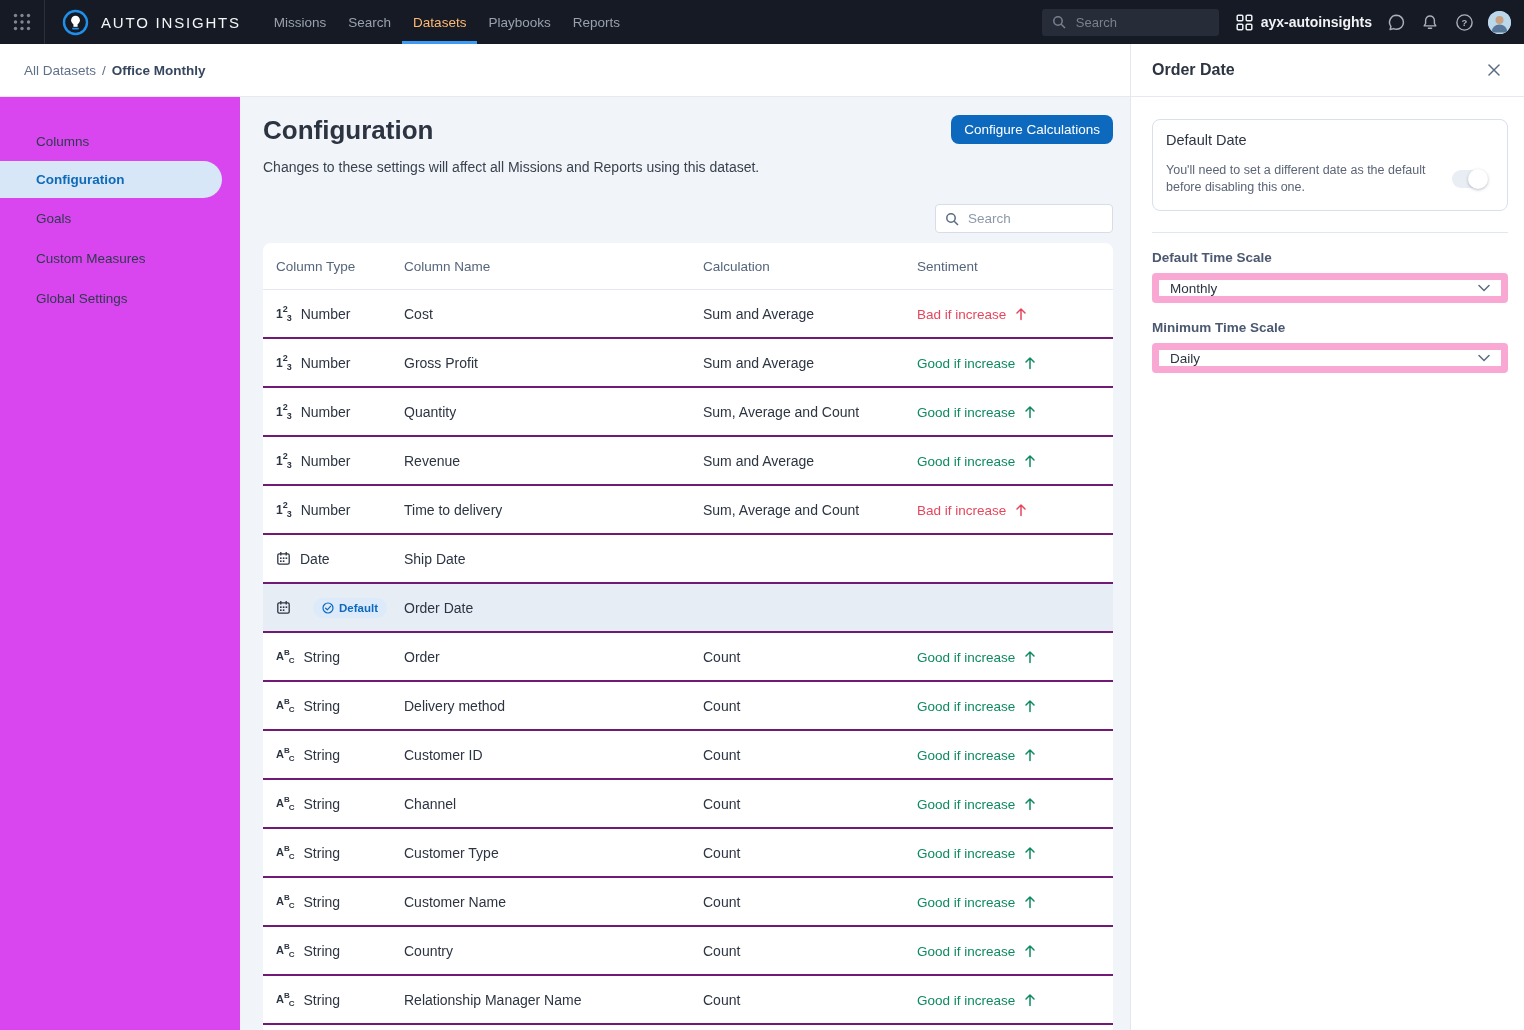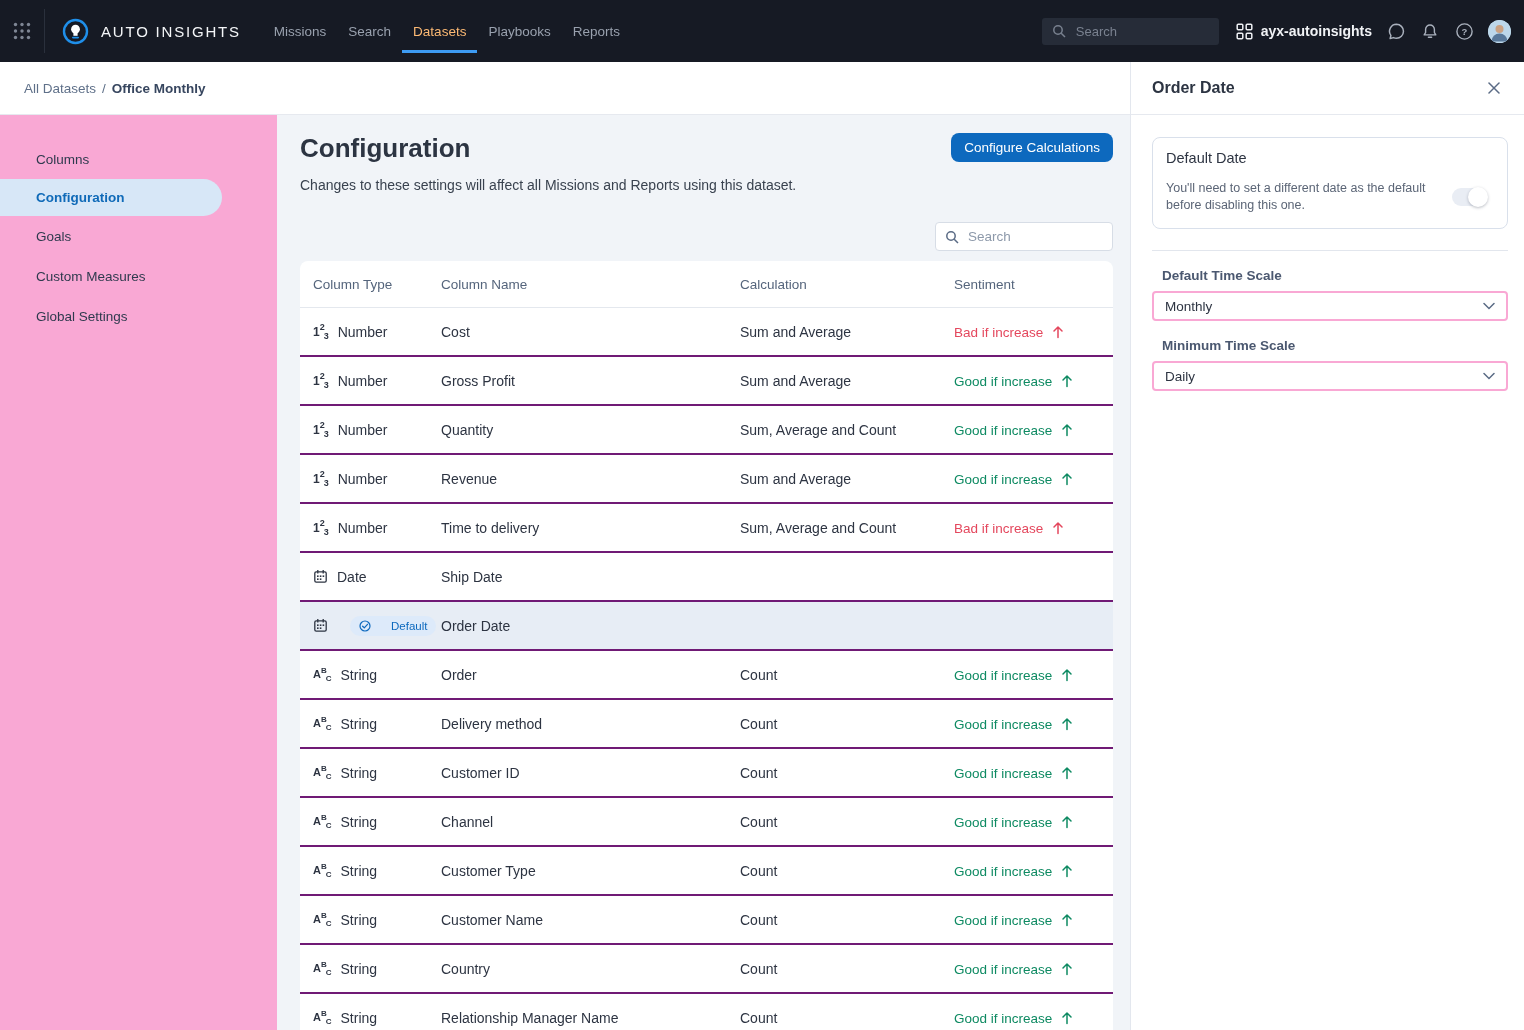--- a/index.html
+++ b/index.html
@@ -3,21 +3,21 @@
 <meta charset="utf-8">
 <style>
   * { box-sizing: border-box; }
   html,body { margin:0; padding:0; }
   body {
     width:1524px; height:1030px; overflow:hidden;
     font-family:"Liberation Sans", sans-serif;
     background:#ffffff; color:#2d3442;
   }
   
-  .topbar { height:62px; background:#161a24; display:flex; align-items:center; }
+  .topbar { height:44px; background:#161a24; display:flex; align-items:center; }
   .apps-btn { width:44px; height:44px; display:flex; align-items:center; justify-content:center; cursor:pointer; }
   .tb-divider { width:1px; height:44px; background:#2a303c; }
   .logo-wrap { margin-left:17px; display:flex; align-items:center; }
   .brand { margin-left:12px; color:#f4f6f8; font-size:15px; letter-spacing:1.8px; font-weight:500; }
   .nav { display:flex; margin-left:22px; height:44px; }
   .nav-item { display:flex; align-items:center; padding:0 11px; color:#99a1ae; font-size:13.5px; position:relative; cursor:pointer; }
   .nav-item.active { color:#fdba74; }
   .nav-item.active::after { content:""; position:absolute; left:0; right:0; bottom:0; height:3px; background:#3d9bf3; }
   .tb-right { margin-left:auto; display:flex; align-items:center; padding-right:13px; }
   .tb-search { width:177px; height:27px; background:#262c38; border-radius:3px; display:flex; align-items:center; padding:0 10px; gap:8px; }
@@ -28,21 +28,21 @@
   .avatar { width:23px; height:23px; border-radius:50%; overflow:hidden; margin-left:14px; cursor:pointer; background:#bcd7ea; }
   
   .shell { display:flex; height:986px; }
   .left-col { width:1130px; display:flex; flex-direction:column; }
   .breadcrumb-bar { height:53px; background:#fff; display:flex; align-items:center; padding-left:24px; border-bottom:1px solid #e6e9ef; font-size:13.5px; flex-shrink:0; }
   .crumb-parent { color:#5f7089; cursor:pointer; }
   .crumb-sep { margin:0 6px; color:#5f7089; }
   .crumb-current { color:#37465f; font-weight:700; }
   .body-row { flex:1; display:flex; min-height:0; }
   
-  .sidebar { width:277px; background:#f9a8d4; padding-top:24px; flex-shrink:0; }
+  .sidebar { width:240px; background:#d946ef; padding-top:24px; flex-shrink:0; }
   .side-item { height:40px; display:flex; align-items:center; padding-left:36px; font-size:13.5px; color:#2f3a4e; cursor:pointer; }
   .side-item.active { background:#d7e7f7; color:#0f6ab8; font-weight:700; width:222px; border-radius:0 19px 19px 0; height:37px; }
   
   .main { flex:1; background:#f1f4f8; padding:18px 17px 0 23px; overflow:hidden; }
   .main-head { display:flex; justify-content:space-between; align-items:flex-start; }
   .page-title { font-size:26px; font-weight:700; color:#2c3442; margin:0; }
   .page-desc { margin-top:13px; font-size:14px; color:#39424f; }
   .btn-primary { background:#0d69be; color:#fff; border:none; border-radius:8px; height:29px; padding:0 13px; font-size:13.5px; font-family:inherit; cursor:pointer; }
   .search-row { display:flex; justify-content:flex-end; margin-top:29px; }
   .search-box { width:178px; height:29px; background:#fff; border:1px solid #d7dde6; border-radius:4px; display:flex; align-items:center; padding:0 9px; gap:7px; }
@@ -57,41 +57,41 @@
   .t-row.selected { background:#e7edf5; }
   .cell-type { padding-left:13px; display:flex; align-items:center; gap:9px; }
   .type-icon { display:inline-flex; align-items:center; color:#2d3442; flex-shrink:0; }
   .num-ic, .str-ic { font-weight:700; line-height:1; }
   .num-ic .b { font-size:12px; }
   .num-ic .sup { font-size:9px; vertical-align:6px; }
   .num-ic .sub { font-size:9px; vertical-align:-3px; margin-left:-1px; }
   .str-ic .b { font-size:11px; }
   .str-ic .sup { font-size:8px; vertical-align:5px; }
   .str-ic .sub { font-size:8px; vertical-align:-3px; margin-left:-1px; }
-  .default-badge { display:inline-flex; align-items:center; gap:20px; background:#ddeafa; color:#0d69be; font-size:11.5px; font-weight:400; border-radius:10px; padding:4px 9px; margin-left:13px; }
+  .default-badge { display:inline-flex; align-items:center; gap:5px; background:#ddeafa; color:#0d69be; font-size:11.5px; font-weight:700; border-radius:10px; padding:4px 9px; margin-left:13px; }
   .cell-calc { color:#2d3442; }
   .sentiment { display:inline-flex; align-items:flex-start; gap:9px; font-size:13.5px; cursor:pointer; }
   .sentiment.good { color:#0e8a62; }
   .sentiment.bad  { color:#e4475d; }
   .t-footer { height:8px; }
   
   .panel { width:394px; background:#fff; border-left:1px solid #e3e7ee; display:flex; flex-direction:column; }
   .panel-head { height:53px; display:flex; align-items:center; justify-content:space-between; padding:0 19px 0 21px; border-bottom:1px solid #e6e9ef; flex-shrink:0; }
   .panel-title { font-size:16px; font-weight:700; color:#2c3442; }
   .close-btn { width:22px; height:22px; display:flex; align-items:center; justify-content:center; cursor:pointer; color:#5a6b85; }
   .panel-body { padding:22px 16px 0 21px; }
   .dd-card { border:1px solid #d9e0eb; border-radius:8px; padding:12px 13px 15px; }
   .dd-title { font-size:14.5px; color:#2d3442; }
   .dd-row { display:flex; margin-top:14px; align-items:center; gap:14px; }
   .dd-desc { font-size:12.5px; color:#5b6576; line-height:1.32; flex:1; }
   .toggle { width:35px; height:18px; background:#e9edf4; border-radius:9px; position:relative; flex-shrink:0; cursor:pointer; margin-right:7px; }
   .toggle .knob { position:absolute; right:-1px; top:-1px; width:20px; height:20px; background:#fff; border-radius:50%; box-shadow:0 1px 3px rgba(60,70,90,.35); }
   .panel-divider { height:1px; background:#e2e6ed; margin:21px 0 17px; }
-  .field-label { font-size:13.5px; font-weight:700; color:#4b5870; margin-bottom:8px;margin-left:10px; }
-  .select { height:30px; border:2px solid #f9a8d4; border-radius:4px; display:flex; align-items:center; justify-content:space-between; padding:0 11px; font-size:13.5px; color:#2d3442; cursor:pointer; background:#fff; }
+  .field-label { font-size:13.5px; font-weight:700; color:#4b5870; margin-bottom:8px; }
+  .select { height:30px; border:7px solid #f9a8d4; border-radius:4px; display:flex; align-items:center; justify-content:space-between; padding:0 11px; font-size:13.5px; color:#2d3442; cursor:pointer; background:#fff; }
   .select.first { margin-bottom:17px; }
 </style>
 </head>
 <body>
 
 <div class="topbar">
   <div class="apps-btn">
     <svg width="20" height="20" viewBox="0 0 20 20">
         <g fill="#7e8694">
       <circle cx="3.5" cy="3.5" r="1.7"></circle>

